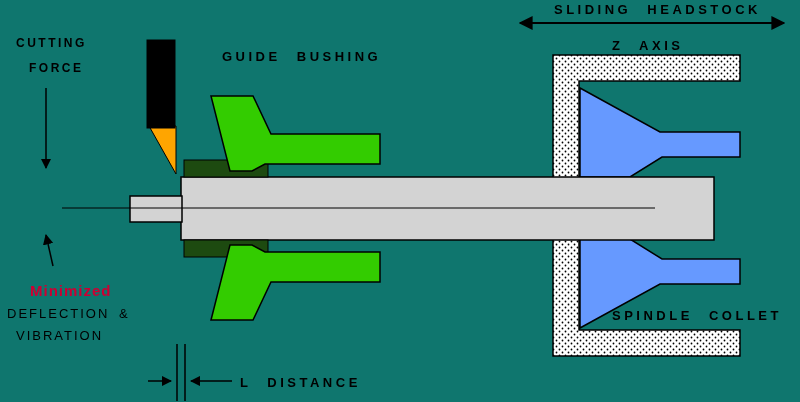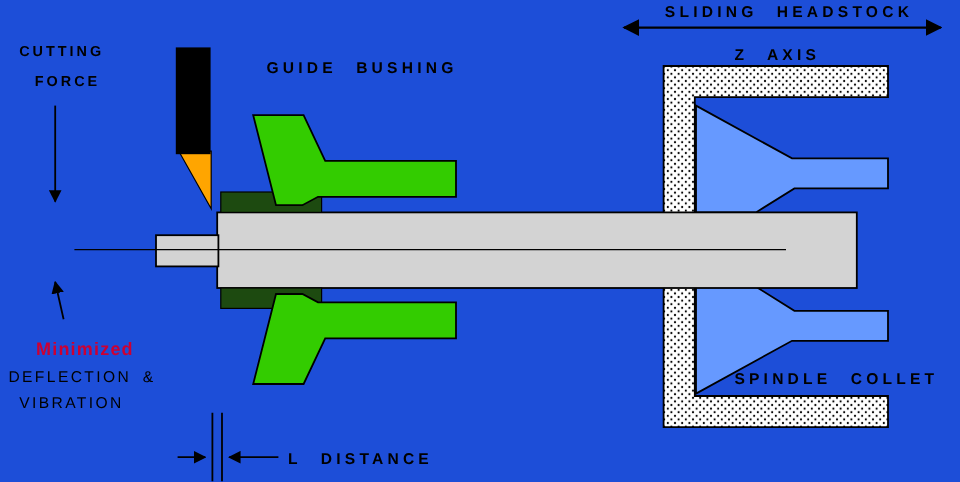--- a/index.html
+++ b/index.html
@@ -1,16 +1,16 @@
 <!DOCTYPE html>
 <html><head>
 <meta charset="utf-8">
 <style>
   html,body{margin:0;padding:0;background:#ffffff;}
-  .stage{position:relative;width:800px;height:402px;background:#1d4ed8;overflow:hidden;}
+  .stage{position:relative;width:800px;height:402px;background:#0f766e;overflow:hidden;}
   svg text{font-family:"Liberation Sans", sans-serif;}
   .cap{font-weight:bold;font-size:13px;letter-spacing:3.5px;word-spacing:9px;}
   .cap2{font-weight:bold;font-size:12px;letter-spacing:2.5px;}
   .reg{font-weight:normal;font-size:13px;letter-spacing:2px;word-spacing:4px;}
   .red{font-weight:bold;font-size:15px;letter-spacing:1px;}
 </style>
 </head>
 <body>
 
 <div class="stage">

